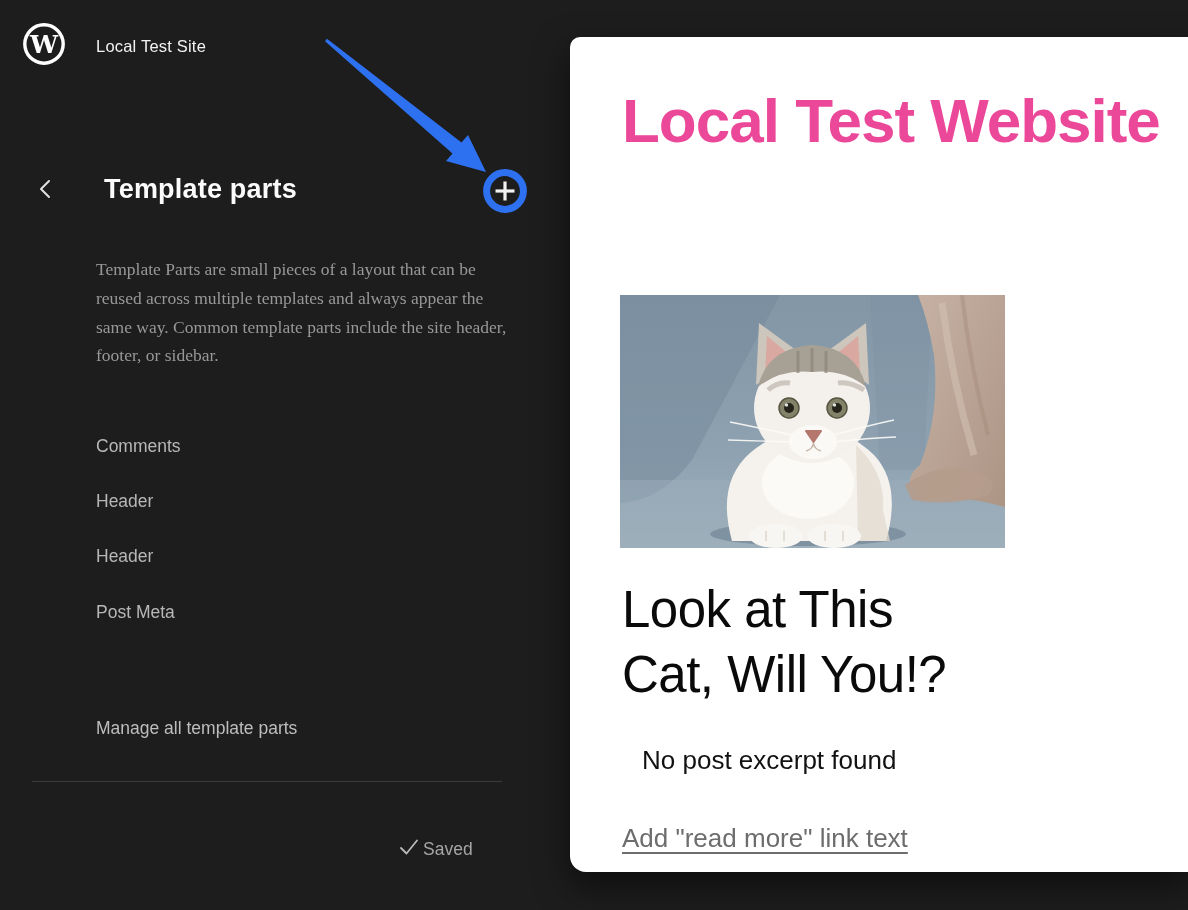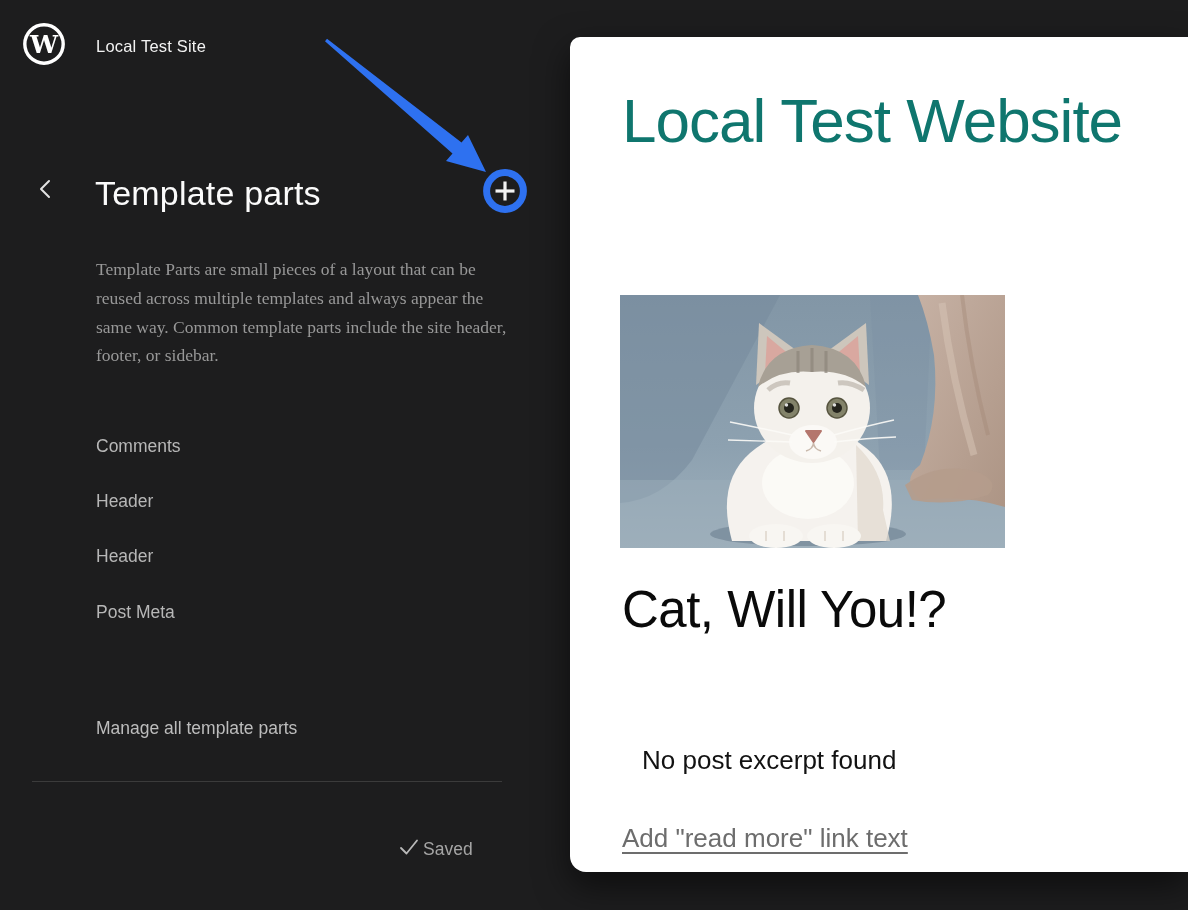--- a/index.html
+++ b/index.html
@@ -12,21 +12,21 @@
   }
   .abs { position:absolute; }
 
   
   .wp-logo-btn { left:22px; top:22px; width:44px; height:44px; border-radius:50%;
     background:transparent; border:none; cursor:pointer; }
   .site-name { left:96px; top:37px; font-size:16.5px; color:#f2f2f2; letter-spacing:.2px;text-align:center; }
 
   .back-btn { left:30px; top:175px; width:30px; height:30px; background:transparent;
     border:none; cursor:pointer; display:flex; align-items:center; justify-content:center; }
-  .panel-title { left:95px; top:174px; font-size:34px; font-weight:400; color:#fbfbfb;
+  .panel-title { left:104px; top:174px; font-size:27px; font-weight:700; color:#fbfbfb;
     letter-spacing:.2px; }
   .add-btn { left:483px; top:169px; width:44px; height:44px; background:transparent;
     border:none; padding:0; cursor:pointer; }
 
   .panel-desc { left:96px; top:255px; width:424px; font-size:17.5px; line-height:28.8px;
     color:#989898;font-family:Liberation Serif, serif; }
 
   .tp-item { left:96px; font-size:17.5px; color:#b7b7b7; cursor:pointer; text-decoration:none; display:block; }
   .manage-link { left:96px; top:682px; font-size:17.5px; color:#bdbdbd; cursor:pointer;
     text-decoration:none; display:block;margin-top:36px; }
@@ -35,22 +35,22 @@
   .saved-wrap { left:398px; top:836px; display:flex; align-items:center; gap:3px; }
   .saved-label { font-size:17.5px; color:#a5a5a5; }
 
   .annotation-arrow { left:0; top:0; width:560px; height:260px; pointer-events:none; }
 
   
   .canvas { left:570px; top:37px; width:618px; height:835px; background:#ffffff;
     border-radius:10px 0 0 16px; box-shadow:0 14px 34px rgba(0,0,0,.55); cursor:pointer; }
   .canvas-inner { position:absolute; inset:0; overflow:hidden; border-radius:inherit; }
 
-  .site-title { position:absolute; left:52px; top:48px; font-size:62px; font-weight:400;
-    color:#0f766e; letter-spacing:-1px; white-space:nowrap; }
+  .site-title { position:absolute; left:52px; top:48px; font-size:62px; font-weight:700;
+    color:#ec4899; letter-spacing:-1px; white-space:nowrap; }
 
   .featured-img { position:absolute; left:50px; top:258px; width:385px; height:253px; }
   .featured-img svg { display:block; width:100%; height:100%; }
 
   .post-title { position:absolute; left:52px; top:540px; font-size:51px; font-weight:400;
     color:#0a0a0a; letter-spacing:-.5px; line-height:65px; }
   .post-title span { display:block; }
 
   .excerpt { position:absolute; left:52px; top:708px; font-size:26px; color:#121212;margin-left:20px; }
   .read-more { position:absolute; left:52px; top:786px; font-size:26px; color:#6d6d6d;
@@ -178,20 +178,21 @@
         <g stroke="#fcfbf8" stroke-width="1.4" fill="none" opacity=".9">
           <path d="M172,140 Q140,133 110,127"></path>
           <path d="M172,147 Q138,146 108,145"></path>
           <path d="M214,140 Q246,131 274,125"></path>
           <path d="M214,147 Q248,143 276,142"></path>
         </g>
       </svg>
     </div>
 
     <h2 class="post-title">
+      <span>Look at This</span>
       <span>Cat, Will You!?</span>
     </h2>
 
     <div class="excerpt">No post excerpt found</div>
 
     <a class="read-more">Add "read more" link text</a>
   </div>
 </div>
 
 </body></html>

